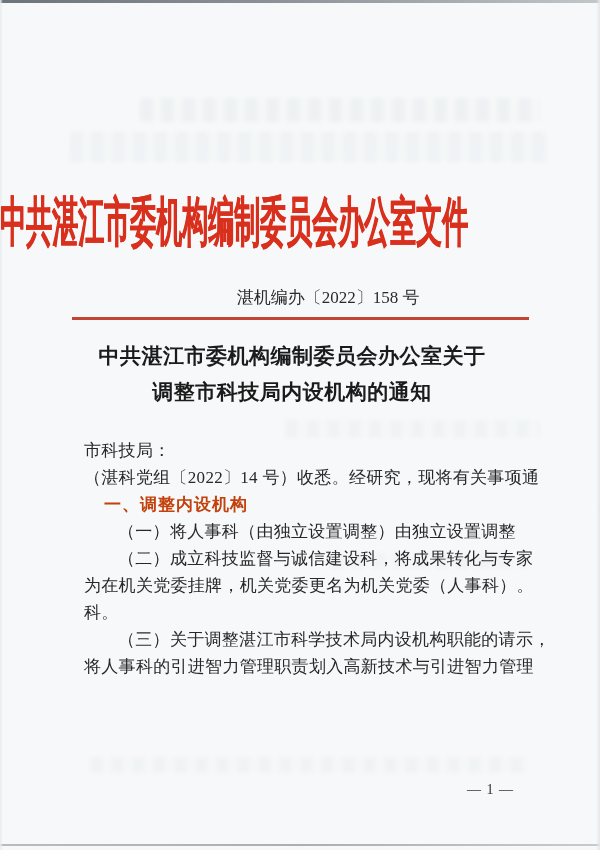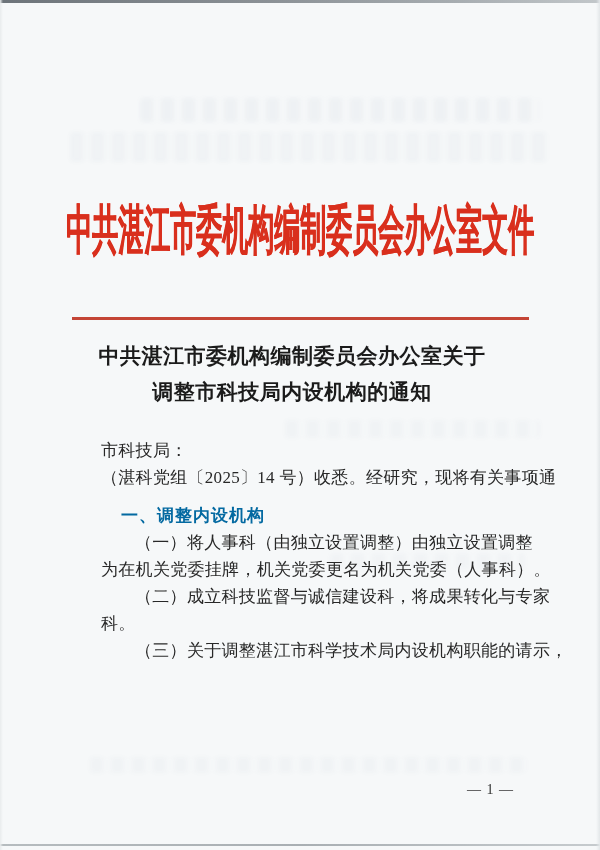--- a/index.html
+++ b/index.html
@@ -48,22 +48,22 @@
       rgba(110,130,155,0.015) 13px 21px);
   }
   .smudge-a { top: 98px;  left: 140px; width: 400px; height: 24px; }
   .smudge-b { top: 132px; left: 70px;  width: 480px; height: 30px; opacity: 0.45; }
   .smudge-c { top: 420px; left: 285px; width: 255px; height: 18px; opacity: 0.4; }
   .smudge-d { top: 553px; left: 330px; width: 195px; height: 16px; opacity: 0.35; }
   .smudge-e { top: 757px; left: 90px;  width: 440px; height: 16px; opacity: 0.4; }
 
   
   .masthead {
-    position: absolute; top: 200px; left: 0; right: 0; height: 60px;
-    display: flex; align-items: center; justify-content: center;
+    position: absolute; top: 192px; left: 0; right: 0; height: 60px;
+    display: flex; align-items: center; 
   }
   .masthead-text {
     display: inline-block;
     font-size: 26px;
     font-weight: bold;
     color: #d92f1d;
     letter-spacing: 0px;
     transform: scaleY(2.05);
     transform-origin: center;
     white-space: nowrap;
@@ -97,38 +97,37 @@
     font-size: 21px;
     font-weight: bold;
     line-height: 36px;
     color: #1b1b1b;
     letter-spacing: 0.5px;
     transform: translateX(-8px);
   }
 
   
   .body-text {
-    position: absolute; top: 437px; left: 101px; width: 452px;
+    position: absolute; top: 437px; left: 84px; width: 452px;
     font-size: 17px;
     line-height: 27px;
     color: #282828;
     letter-spacing: 0.3px;
   }
   .line {
     height: 27px;
     white-space: nowrap;
   }
   .indent2 { padding-left: 34px; }
   .indent1 { padding-left: 20px; }
   .section-heading {
     font-family: Liberation Serif, serif;
     font-weight: bold;
     letter-spacing: 1px;
-    color: #0369a1;
-    margin-top: 11px;
+    color: #c2410c;
   }
 
   
   .page-number {
     position: absolute; top: 782px; right: 86px;
     font-size: 14px;
     color: #303030;
     letter-spacing: 1px;
     white-space: nowrap;
   }
@@ -145,34 +144,38 @@
   <div class="smudge smudge-a"></div>
   <div class="smudge smudge-b"></div>
   <div class="smudge smudge-c"></div>
   <div class="smudge smudge-d"></div>
   <div class="smudge smudge-e"></div>
 
   <div class="masthead">
     <span class="masthead-text">中共湛江市委机构编制委员会办公室文件</span>
   </div>
 
+  <div class="docnum">
+    <span class="docnum-text">湛机编办〔2022〕158 号</span>
+  </div>
 
   <div class="red-rule"></div>
 
   <div class="doc-title">
     <div class="title-line">中共湛江市委机构编制委员会办公室关于</div>
     <div class="title-line">调整市科技局内设机构的通知</div>
   </div>
 
   <div class="body-text">
     <div class="line">市科技局：</div>
-    <div class="line">（湛科党组〔2025〕14 号）收悉。经研究，现将有关事项通</div>
+    <div class="line">（湛科党组〔2022〕14 号）收悉。经研究，现将有关事项通</div>
     <div class="line indent1 section-heading">一、调整内设机构</div>
     <div class="line indent2">（一）将人事科（由独立设置调整）由独立设置调整</div>
+    <div class="line indent2">（二）成立科技监督与诚信建设科，将成果转化与专家</div>
     <div class="line">为在机关党委挂牌，机关党委更名为机关党委（人事科）。</div>
-    <div class="line indent2">（二）成立科技监督与诚信建设科，将成果转化与专家</div>
     <div class="line">科。</div>
     <div class="line indent2">（三）关于调整湛江市科学技术局内设机构职能的请示，</div>
+    <div class="line">将人事科的引进智力管理职责划入高新技术与引进智力管理</div>
   </div>
 
   <div class="page-number">— 1 —</div>
 
 </div>
 
 </body></html>

